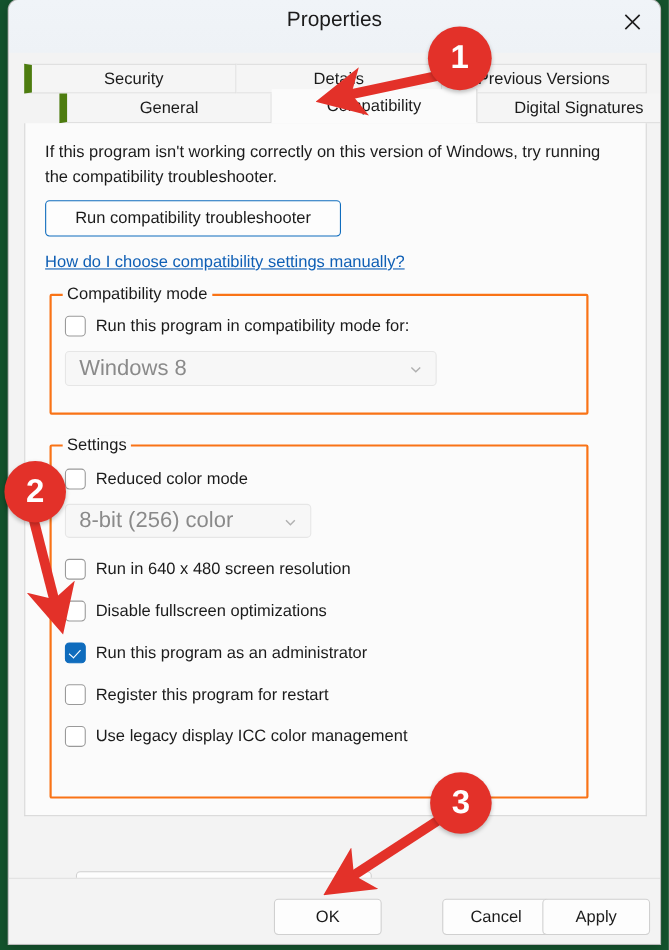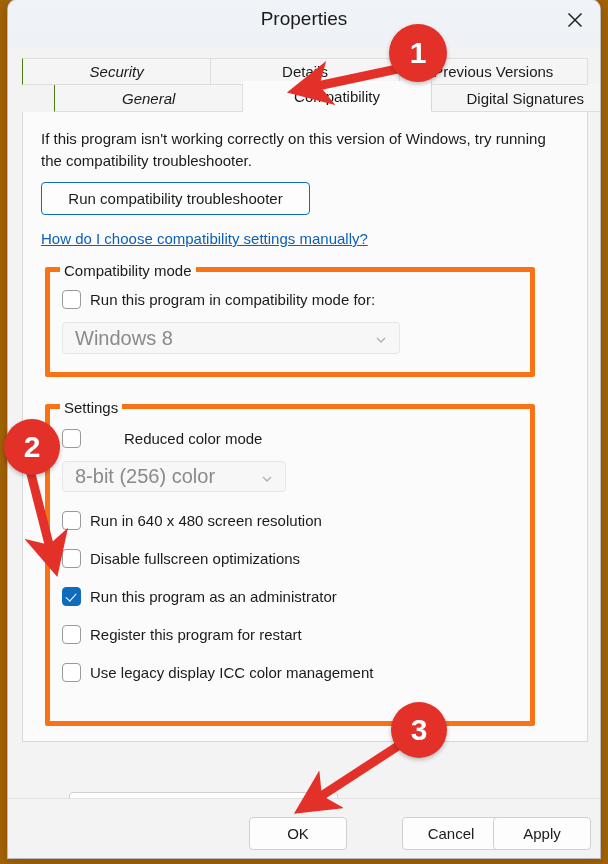--- a/index.html
+++ b/index.html
@@ -12,21 +12,21 @@
     height: 864px;
     overflow: hidden;
     font-family: "Liberation Sans", sans-serif;
     -webkit-font-smoothing: antialiased;
   }
 
   
   #desktop {
     position: absolute;
     inset: 0;
-    background: #a16207;
+    background: #14532d;
   }
 
   
   #dialog {
     position: absolute;
     left: 8px;
     top: 0px;
     width: 592px;
     height: 858px;
     background: #f3f3f3;
@@ -87,21 +87,21 @@
     border-left: none;
     display: flex;
     align-items: center;
     justify-content: center;
     font-size: 15px;
     color: #1b1b1b;
     box-sizing: border-box;
     cursor: default;
     position: relative;
   }
-  .tab:first-child { border-left: 1px solid #4d7c0f; font-style: italic; }
+  .tab:first-child { border-left: 7px solid #4d7c0f; }
   .tabrow.row2 .tab { border-top: none; }
   .tab.selected {
     background: #fbfbfb;
     border-color: #d8d8d8;
     border-bottom: 1px solid #fbfbfb;
     z-index: 3;
     margin-top: -4px;
     height: 31px;
     text-align: center;
   }
@@ -158,21 +158,21 @@
     top: 118px;
     font-size: 15px;
     color: #0f5fb5;
     text-decoration: underline;
     cursor: default;
   }
 
   
   .group {
     position: absolute;
-    border: 5px solid #f97316;
+    border: 2px solid #f97316;
     border-radius: 2px;
     box-sizing: border-box;
     background: transparent;
   }
   .group-label {
     position: absolute;
     top: -10px;
     left: 10px;
     background: #fbfbfb;
     padding: 0 4px;
@@ -364,21 +364,21 @@
             <svg width="12" height="12" viewBox="0 0 12 12">
               <path d="M2 4 L6 8 L10 4" stroke="#b0b0b0" stroke-width="1.3" fill="none"></path>
             </svg>
           </span>
         </div>
       </div>
 
       <div class="group" id="grp-settings">
         <div class="group-label">Settings</div>
 
-        <div class="cbrow" style="left:12px; top:20px;gap:34px;">
+        <div class="cbrow" style="left:12px; top:20px;">
           <span class="cbox"></span>
           <span class="cblabel">Reduced color mode</span>
         </div>
 
         <div class="combo" style="left:12px; top:52px; width:224px; height:31px;">
           <span class="val">8-bit (256) color</span>
           <span class="chev">
             <svg width="12" height="12" viewBox="0 0 12 12">
               <path d="M2 4 L6 8 L10 4" stroke="#b0b0b0" stroke-width="1.3" fill="none"></path>
             </svg>

